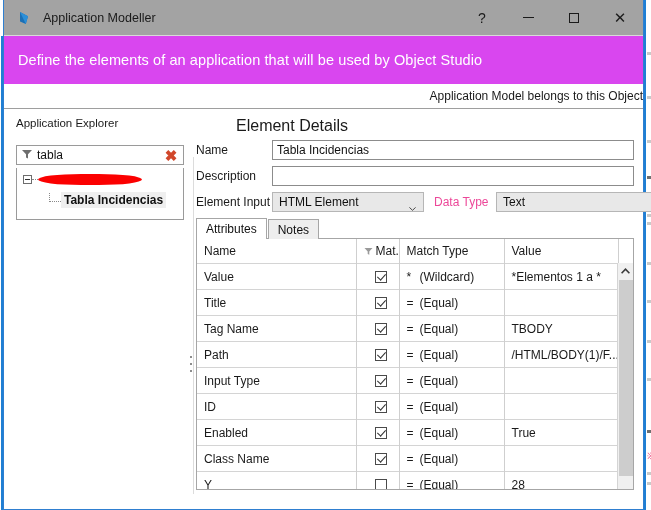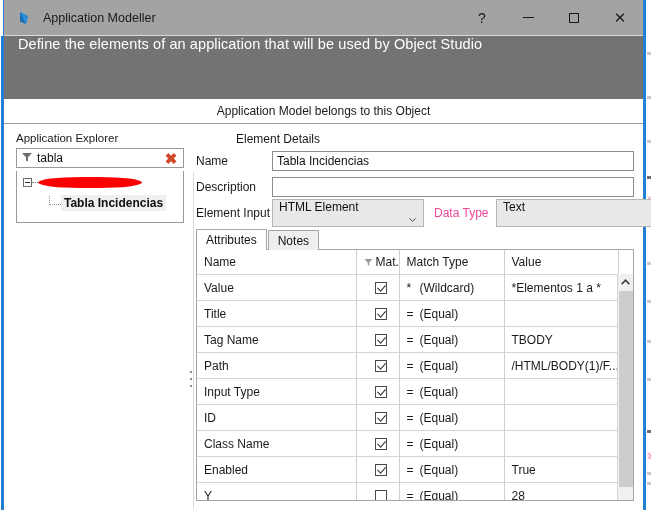--- a/index.html
+++ b/index.html
@@ -118,38 +118,38 @@
     display: block;
     width: 10px;
     height: 10px;
     border: 1px solid #1a1a1a;
     box-sizing: border-box;
   }
   .glyph-close { font-size: 15px; line-height: 1; }
 
   
   #banner {
-    height: 63px;
-    background: #737373;
+    height: 48px;
+    background: #d946ef;
     color: #ffffff;
     display: flex;
-    align-items: flex-start;
+    align-items: center;
     padding-left: 14px;
     font-size: 14.5px;
     letter-spacing: .1px;
   }
 
   
   #owner-strip {
     height: 24px;
     background: #ffffff;
     border-bottom: 1px solid #9e9e9e;
     display: flex;
     align-items: center;
-    justify-content: center;
+    justify-content: flex-end;
     font-size: 12px;
     color: #1a1a1a;
   }
 
   
   #panes {
     display: flex;
     height: 391px;
     background: #ffffff;
   }
@@ -157,21 +157,21 @@
   
   #left-pane {
     width: 184px;
     flex: none;
     padding: 8px 0 0 12px;
     box-sizing: border-box;
   }
   #explorer-label {
     font-size: 11.5px;
     color: #1a1a1a;
-    margin-bottom: 4px;
+    margin-bottom: 16px;
   }
   #filter-row {
     width: 168px;
     height: 20px;
     border: 1px solid #9a9a9a;
     background: #ffffff;
     display: flex;
     align-items: center;
     box-sizing: border-box;
   }
@@ -293,21 +293,21 @@
 
   
   #right-pane {
     flex: 1;
     padding: 8px 0 0 0;
     box-sizing: border-box;
     position: relative;
     min-width: 0;
   }
   #details-label {
-    font-size: 12px;
+    font-size: 16px;
     color: #1a1a1a;
     margin-bottom: 5px;
     padding-left: 40px;
   }
   .field-row {
     display: flex;
     align-items: center;
     margin-bottom: 6px;
     height: 20px;
   }
@@ -323,25 +323,26 @@
     background: #ffffff;
     font-family: "Liberation Sans", sans-serif;
     font-size: 12px;
     color: #111;
     padding: 0 4px;
     box-sizing: border-box;
     outline: none;
   }
   #name-input, #description-input { width: 362px; }
   .combo {
-    height: 28px;
+    height: 20px;
     background: #e8e8e8;
     border: 1px solid #b6b6b6;
     box-sizing: border-box;
     display: flex;
+    align-items: center;
     position: relative;
     cursor: default;
   }
   .combo .combo-text {
     font-size: 12px;
     color: #111;
     padding-left: 6px;
     white-space: nowrap;
     overflow: hidden;
   }
@@ -691,31 +692,31 @@
                 <td></td>
               </tr>
               <tr>
                 <td>ID</td>
                 <td class="cell-match"><span class="cb checked"></span></td>
                 <td><span class="mt-op">=</span><span class="mt-word">(Equal)</span></td>
                 <td></td>
                 <td></td>
               </tr>
               <tr>
-                <td>Class Name</td>
-                <td class="cell-match"><span class="cb checked"></span></td>
-                <td><span class="mt-op">=</span><span class="mt-word">(Equal)</span></td>
-                <td></td>
-                <td></td>
-              </tr>
-              <tr>
                 <td>Enabled</td>
                 <td class="cell-match"><span class="cb checked"></span></td>
                 <td><span class="mt-op">=</span><span class="mt-word">(Equal)</span></td>
                 <td>True</td>
+                <td></td>
+              </tr>
+              <tr>
+                <td>Class Name</td>
+                <td class="cell-match"><span class="cb checked"></span></td>
+                <td><span class="mt-op">=</span><span class="mt-word">(Equal)</span></td>
+                <td></td>
                 <td></td>
               </tr>
               <tr>
                 <td>Y</td>
                 <td class="cell-match"><span class="cb"></span></td>
                 <td><span class="mt-op">=</span><span class="mt-word">(Equal)</span></td>
                 <td>28</td>
                 <td></td>
               </tr>
             </tbody>

